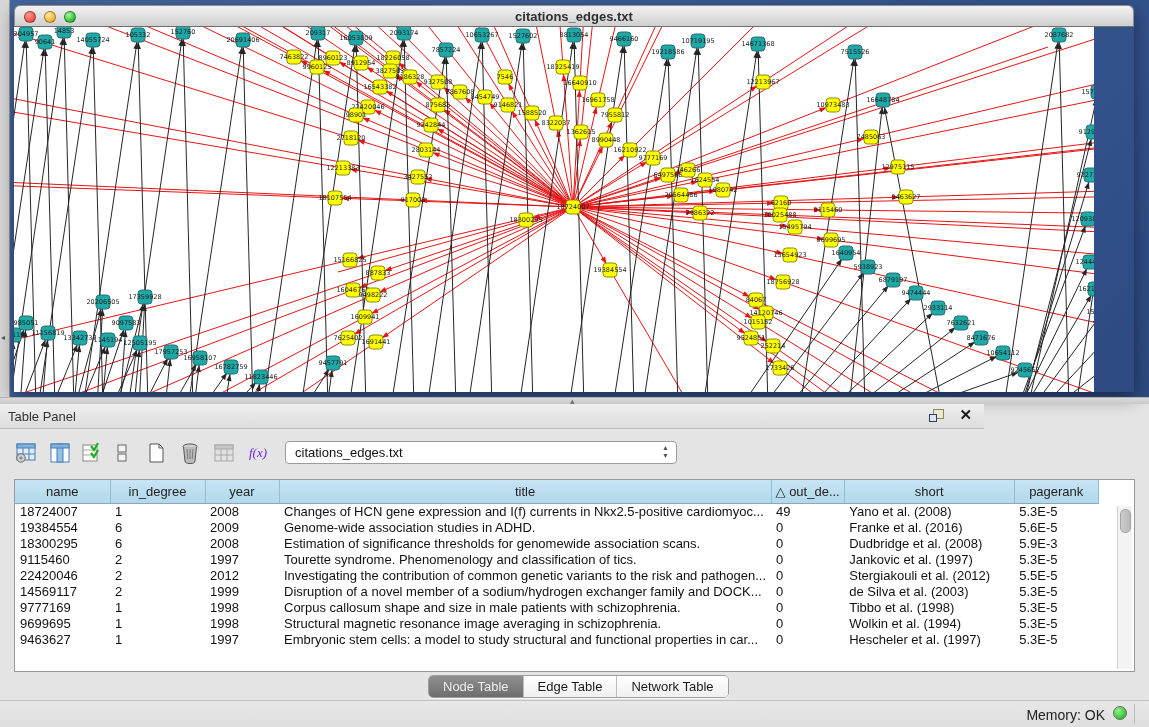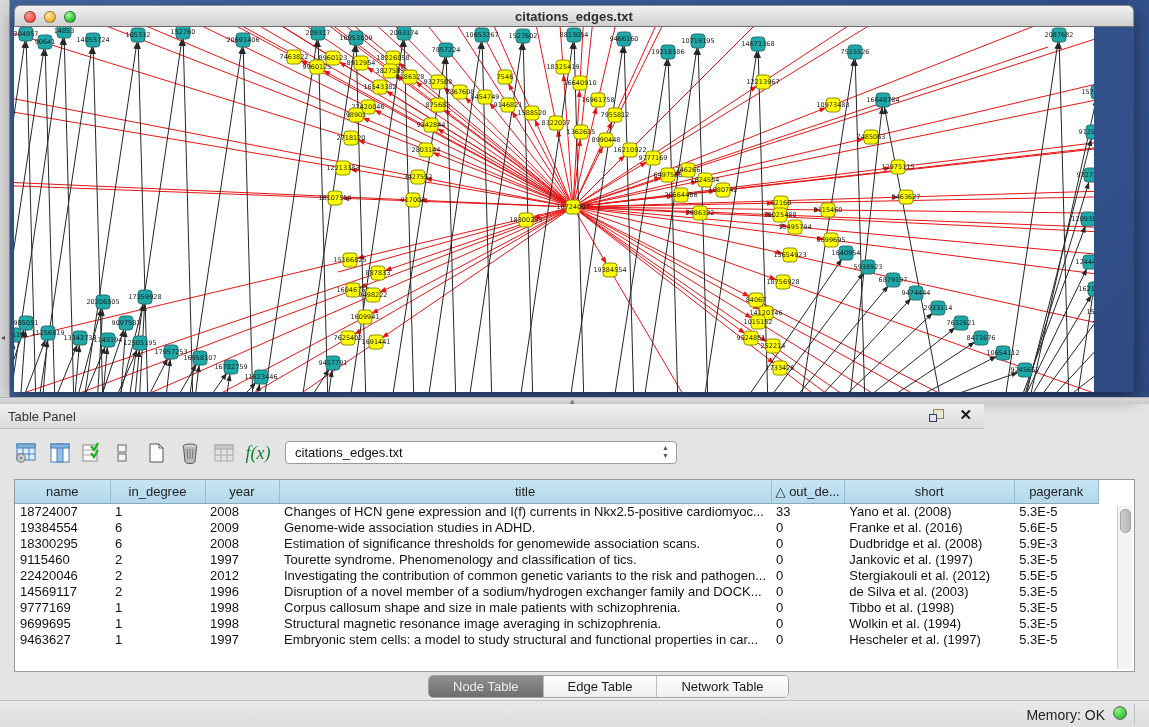--- a/index.html
+++ b/index.html
@@ -28,41 +28,41 @@
   
   .panel-header{position:absolute;left:0;top:404px;width:984px;height:25px;
                 background:linear-gradient(#efefef,#dcdcdc);border-bottom:1px solid #bdbdbd;box-sizing:border-box;}
   .panel-title{position:absolute;left:8px;top:5px;font-size:13px;color:#333;}
   .panel-float{position:absolute;right:40px;top:5px;width:15px;height:14px;cursor:default;}
   .panel-float .sq1{position:absolute;left:4px;top:0;width:9px;height:8px;border:1px solid #8a8a55;background:#ece8d0;}
   .panel-float .sq2{position:absolute;left:0;top:5px;width:6px;height:6px;border:1px solid #2c3e66;background:#dfe4ef;}
   .panel-close{position:absolute;right:12px;top:2px;font-size:15px;font-weight:bold;color:#1a1a1a;}
   .toolbar{position:absolute;left:0;top:429px;width:1149px;height:50px;background:#e4e4e4;}
   .tbtn{position:absolute;top:10px;width:28px;height:28px;display:flex;align-items:center;justify-content:center;}
-  .fx{font-family:"Liberation Serif",serif;font-style:italic;font-size:18px;color:#15803d;}
+  .fx{font-family:"Liberation Serif",serif;font-style:italic;font-size:13px;color:#6d28d9;}
   .combo{position:absolute;left:285px;top:12px;width:392px;height:23px;background:#fff;border:1px solid #9c9c9c;
          border-radius:4px;box-sizing:border-box;font-size:13px;color:#111;line-height:21px;padding-left:9px;}
   .combo .arrows{position:absolute;right:7px;top:2px;font-size:7px;color:#555;line-height:8px;text-align:center;}
   
   .table-wrap{position:absolute;left:14px;top:479px;width:1121px;height:193px;background:#fff;
               border:1px solid #9a9a9a;box-sizing:border-box;overflow:hidden;}
   table.grid{border-collapse:collapse;table-layout:fixed;font-size:13px;color:#111;}
   table.grid th{height:23px;background:linear-gradient(#c6e5f4,#b2d8ea);border-right:1px solid #93bdd2;
                 border-bottom:1px solid #86aabb;font-weight:normal;font-size:13px;color:#222;text-align:center;
                 overflow:hidden;white-space:nowrap;padding:0 4px;box-sizing:border-box;}
   table.grid td{height:16px;line-height:16px;padding:0 5px;white-space:nowrap;overflow:hidden;box-sizing:border-box;}
   td.c-center{text-align:left;}
   .vscroll{position:absolute;right:2px;top:26px;width:14px;height:163px;background:#f3f3f3;border-left:1px solid #d0d0d0;}
   .vthumb{position:absolute;left:2px;top:3px;width:9px;height:22px;background:linear-gradient(90deg,#cdcdcd,#b8b8b8);
           border:1px solid #a5a5a5;border-radius:5px;}
   
   .tabs-strip{position:absolute;left:0;top:672px;width:1149px;height:28px;background:#e4e4e4;}
   .seg{position:absolute;left:428px;top:3px;height:21px;display:flex;border:1px solid #9f9f9f;border-radius:5px;
        overflow:hidden;background:#fff;box-shadow:0 1px 0 rgba(255,255,255,.7);}
-  .seg button{border:none;margin:0;font-family:"Liberation Sans",sans-serif;font-size:13px;padding:0 24px;
+  .seg button{border:none;margin:0;font-family:"Liberation Sans",sans-serif;font-size:13px;padding:0 14px;
               background:linear-gradient(#fefefe,#f0f0f0);color:#1a1a1a;border-right:1px solid #bdbdbd;height:21px;}
   .seg button:last-child{border-right:none;}
   .seg button.active{background:linear-gradient(#8f8f8f,#6e6e6e);color:#ededed;}
   
   .statusbar{position:absolute;left:0;top:700px;width:1149px;height:27px;background:linear-gradient(#e8e8e8,#dedede);
              border-top:1px solid #c2c2c2;box-sizing:border-box;}
   .memory{position:absolute;right:44px;top:6px;font-size:14px;color:#222;}
   .led{position:absolute;right:22px;top:5px;width:14px;height:14px;border-radius:50%;
        background:radial-gradient(circle at 35% 30%,#9bef8e,#3ecb3e 60%,#1f9a28);border:1px solid #6b6b6b;box-sizing:border-box;}
   .statusline{position:absolute;right:14px;top:3px;width:1px;height:20px;background:#bdbdbd;}
@@ -750,21 +750,21 @@
           <th>short</th>
           <th>pagerank</th>
         </tr>
       </thead>
     <tbody id="tbody">
         <tr>
           <td>18724007</td>
           <td>1</td>
           <td>2008</td>
           <td>Changes of HCN gene expression and I(f) currents in Nkx2.5-positive cardiomyoc...</td>
-          <td>33</td>
+          <td>49</td>
           <td class="c-center">Yano et al. (2008)</td>
           <td>5.3E-5</td>
         </tr>
         <tr>
           <td>19384554</td>
           <td>6</td>
           <td>2009</td>
           <td>Genome-wide association studies in ADHD.</td>
           <td>0</td>
           <td class="c-center">Franke et al. (2016)</td>
@@ -793,21 +793,21 @@
           <td>2</td>
           <td>2012</td>
           <td>Investigating the contribution of common genetic variants to the risk and pathogen...</td>
           <td>0</td>
           <td class="c-center">Stergiakouli et al. (2012)</td>
           <td>5.5E-5</td>
         </tr>
         <tr>
           <td>14569117</td>
           <td>2</td>
-          <td>1996</td>
+          <td>1999</td>
           <td>Disruption of a novel member of a sodium/hydrogen exchanger family and DOCK...</td>
           <td>0</td>
           <td class="c-center">de Silva et al. (2003)</td>
           <td>5.3E-5</td>
         </tr>
         <tr>
           <td>9777169</td>
           <td>1</td>
           <td>1998</td>
           <td>Corpus callosum shape and size in male patients with schizophrenia.</td>

